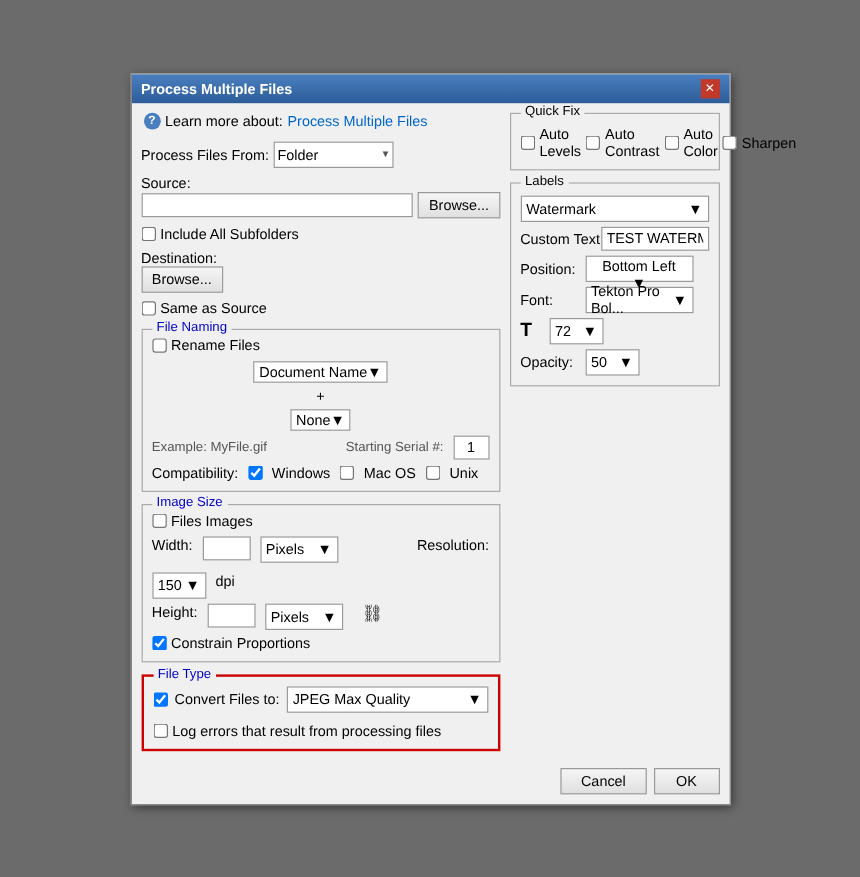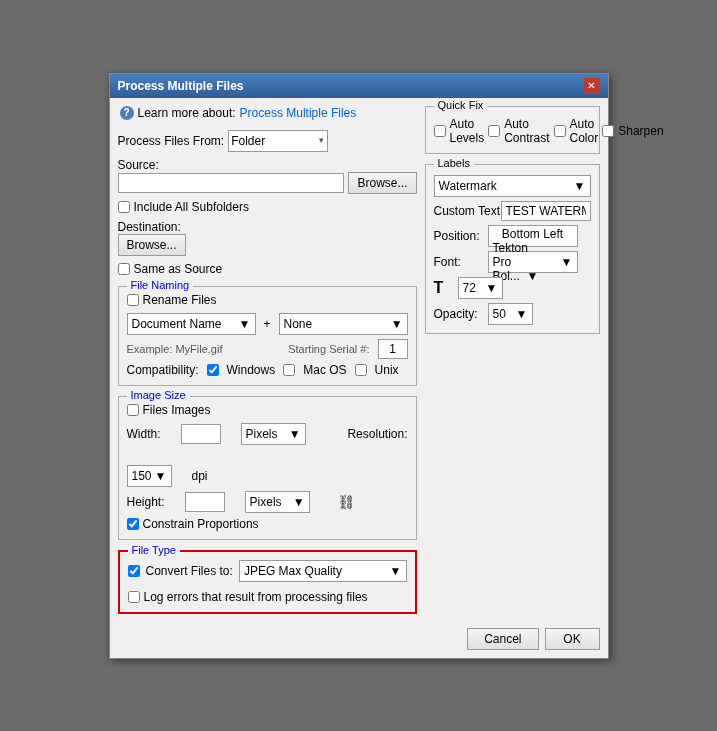--- a/index.html
+++ b/index.html
@@ -195,22 +195,22 @@
       color: #555;
     }
     .compat-row {
       display: flex;
       align-items: center;
       gap: 8px;
       font-size: 12px;
     }
     .image-size-row {
       display: flex;
-      align-items: center;
-      gap: 20px;
+      align-items: flex-start;
+      gap: 8px;
       flex-wrap: wrap;
     }
     .size-input {
       border: 1px solid #999;
       background: #fff;
       height: 20px;
       width: 40px;
       padding: 0 2px;
       font-size: 12px;
     }
@@ -311,21 +311,20 @@
       background: #fff;
       border: 1px solid #999;
       padding: 1px 4px;
       font-size: 12px;
       display: flex;
       align-items: center;
       justify-content: space-between;
       cursor: pointer;
       height: 22px;
       width: 100%;
-      gap: 28px;
     }
     .small-dropdown {
       background: #fff;
       border: 1px solid #999;
       padding: 1px 4px;
       font-size: 12px;
       display: flex;
       align-items: center;
       justify-content: space-between;
       cursor: pointer;
@@ -386,21 +385,21 @@
         <input type="checkbox" style="">
         <span>Same as Source</span>
       </div>
 
       <div class="section-box">
         <span class="section-title">File Naming</span>
         <div class="checkbox-row">
           <input type="checkbox" style="">
           <span>Rename Files</span>
         </div>
-        <div class="naming-row" style="margin-top:6px;">
+        <div class="naming-row" style="margin-top:6px;flex-direction:column;">
           <div class="naming-dropdown">
             <span>Document Name</span>
             <span class="arrow">▼</span>
           </div>
           <span style="margin:0 4px;">+</span>
           <div class="naming-dropdown">
             <span>None</span>
             <span class="arrow">▼</span>
           </div>
         </div>

